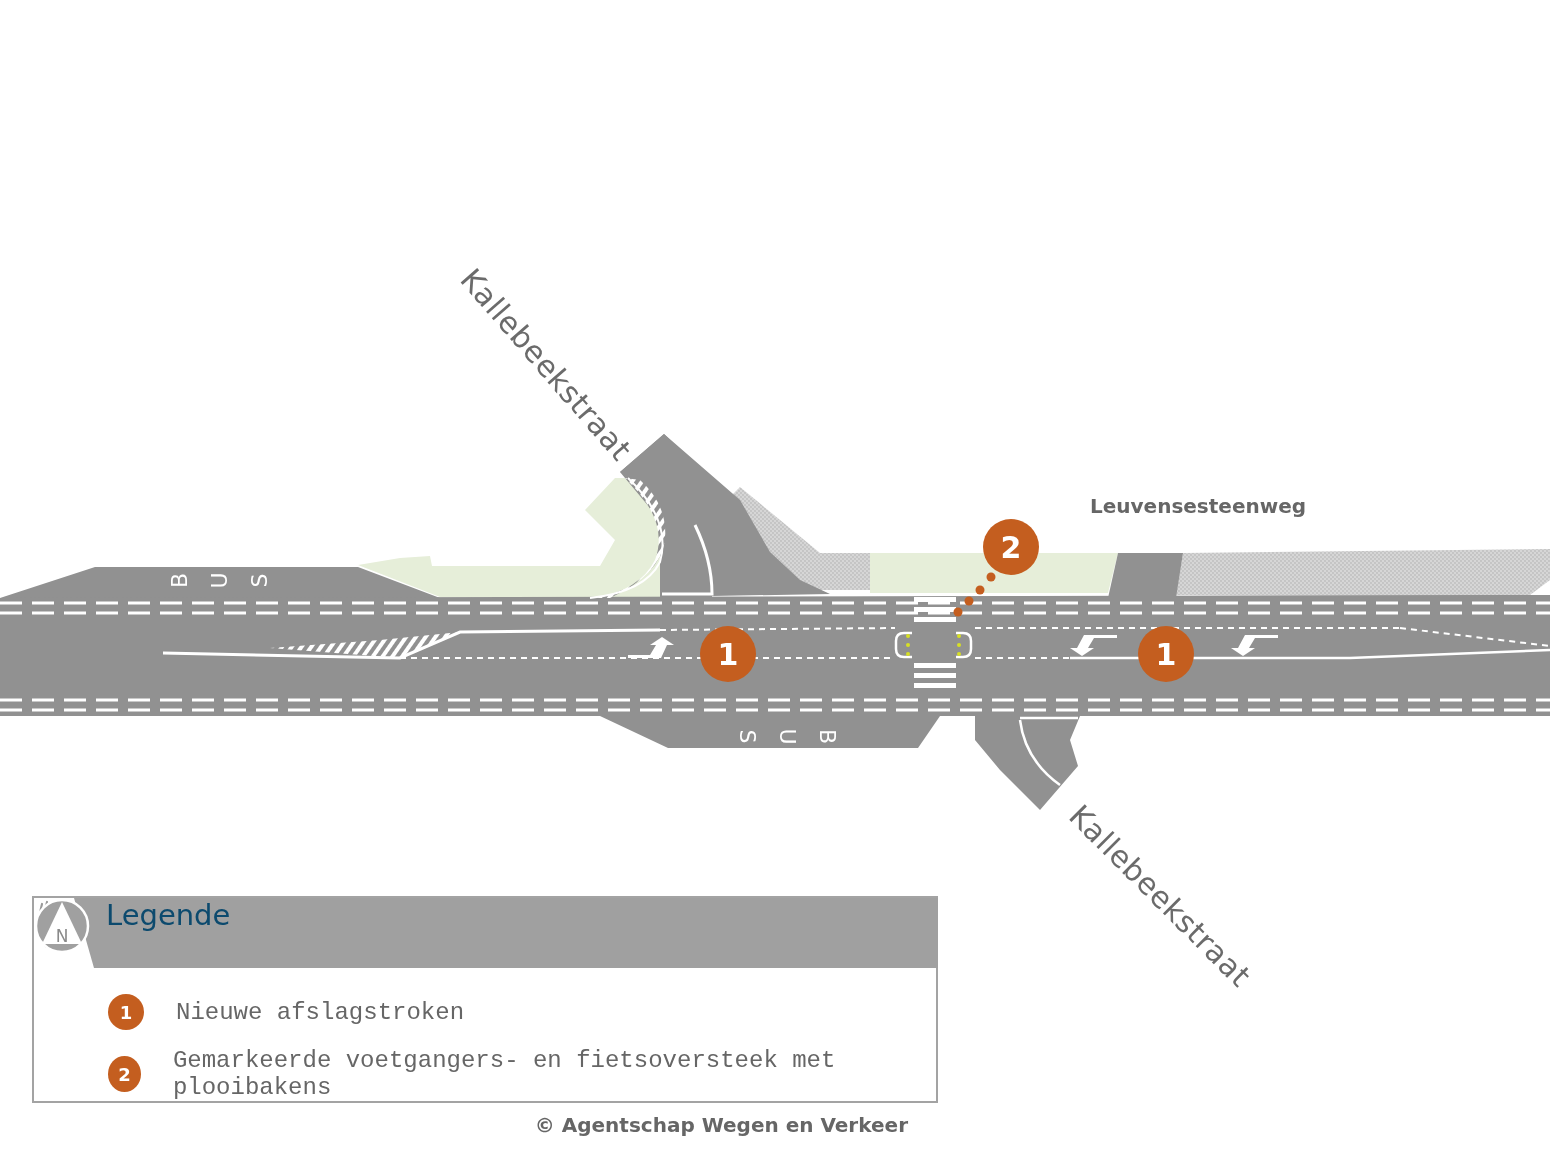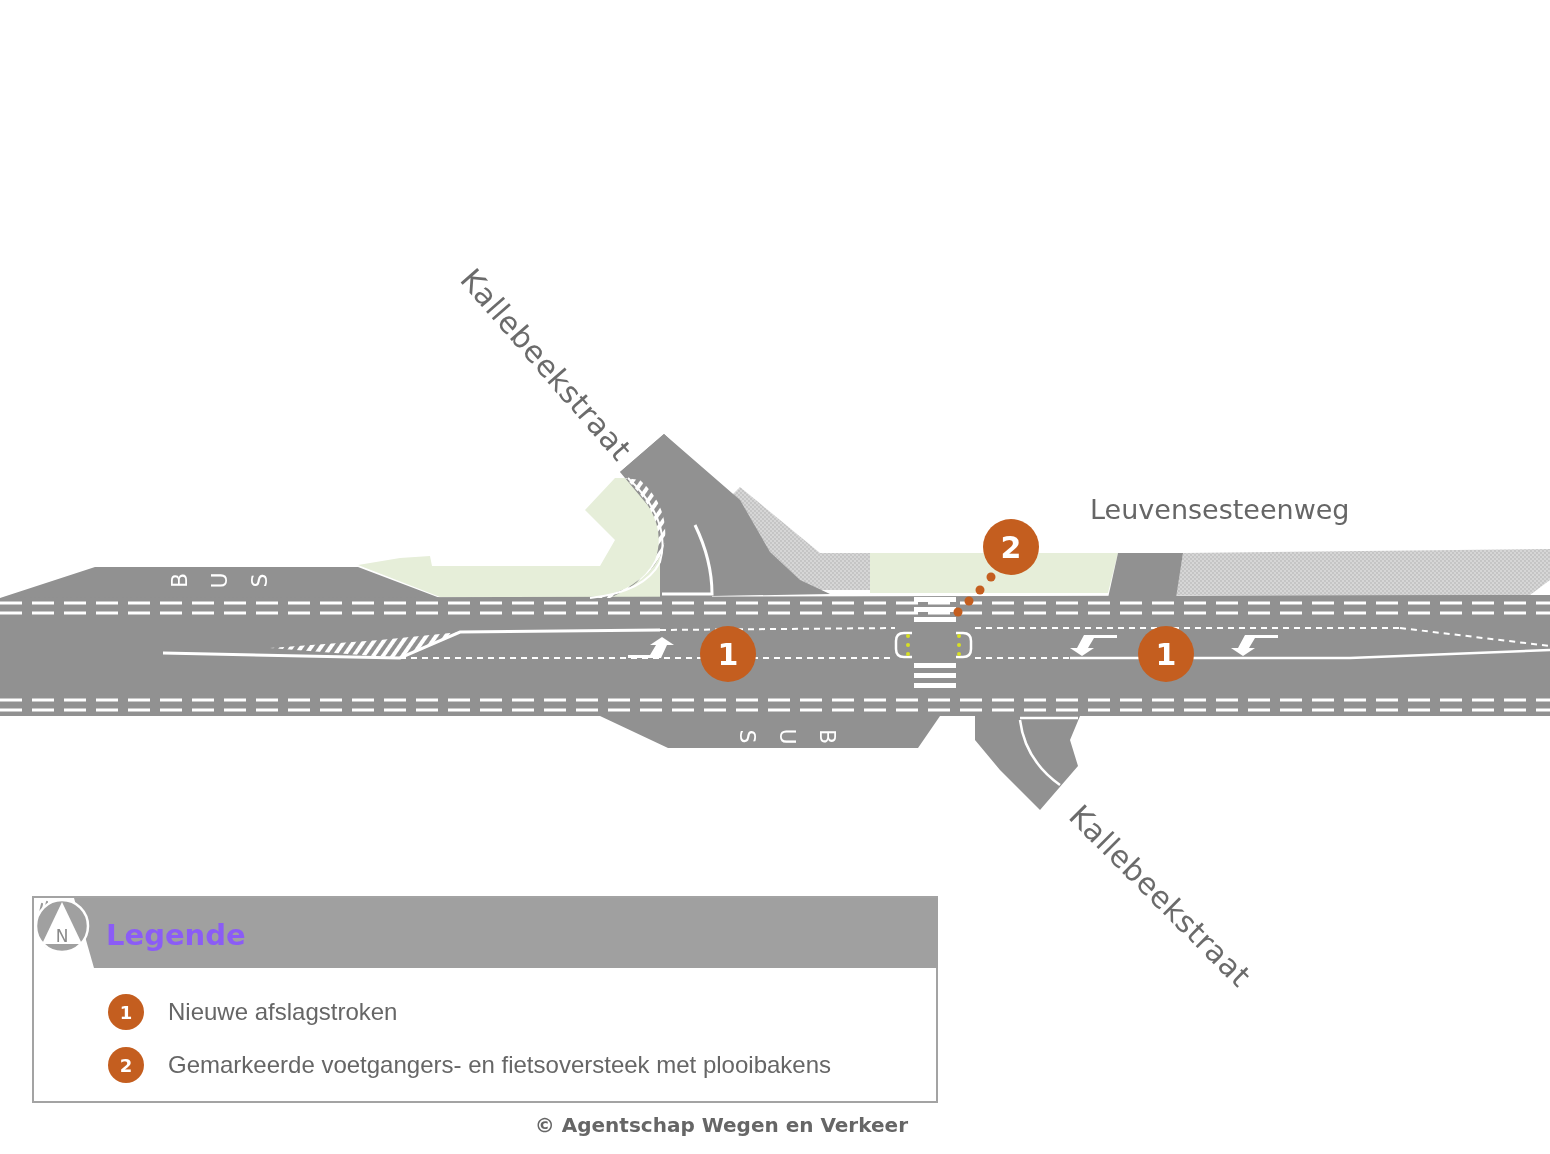--- a/index.html
+++ b/index.html
@@ -1,29 +1,29 @@
 <!DOCTYPE html>
 <html><head>
   <meta charset="utf-8">
   <style>
     html, body { margin: 0; padding: 0; background: #ffffff; }
     body { width: 1550px; height: 1154px; position: relative; overflow: hidden; font-family: "DejaVu Sans", "Liberation Sans", sans-serif; }
     #map { position: absolute; left: 0; top: 0; width: 1550px; height: 1154px; }
     .street-label { position: absolute; color: #6b6b6b; font-family: "DejaVu Sans", sans-serif; white-space: nowrap; transform-origin: 0 0; }
     .street-label.diag { font-size: 30px; letter-spacing: 0.5px; }
-    .street-label.main { font-size: 27px; font-weight: normal; color: #666; }
+    .street-label.main { font-size: 20px; font-weight: bold; color: #666; }
     .marker { position: absolute; border-radius: 50%; color: #fff; font-weight: bold; display: flex; align-items: center; justify-content: center; font-family: "DejaVu Sans", sans-serif; }
     .marker.big { width: 56px; height: 56px; font-size: 30px; }
     .legend { position: absolute; left: 32px; top: 896px; width: 906px; height: 207px; border: 2px solid #a3a3a3; background: #fff; box-sizing: border-box; }
     .legend-header { position: absolute; left: 0; top: 0; width: 904px; height: 70px; }
     .legend-header svg { position: absolute; left: 0; top: 0; }
-    .legend-title { position: absolute; left: 72px; top: 20px; color: #8b5cf6; font-size: 29px; font-weight: bold; font-family: "DejaVu Sans", sans-serif; }
+    .legend-title { position: absolute; left: 72px; top: 0; color: #0c4a6e; font-size: 29px; font-weight: normal; font-family: "DejaVu Sans", sans-serif; }
     .legend-item { position: absolute; left: 74px; display: flex; align-items: center; }
     .legend-item .num { width: 36px; height: 36px; border-radius: 50%; color: #fff; font-weight: bold; font-size: 18px; display: flex; align-items: center; justify-content: center; }
-    .legend-item .txt { margin-left: 24px; font-size: 24px; color: #666; font-family: Liberation Sans, sans-serif; }
+    .legend-item .txt { margin-left: 32px; font-size: 24px; color: #666; font-family: Liberation Mono, monospace; }
     .compass { position: absolute; right: 8px; top: 8px; }
     .logo { position: absolute; left: 6px; top: 10px; }
     .copyright { position: absolute; right: 642px; top: 1113px; font-size: 20px; font-weight: bold; color: #666; font-family: "DejaVu Sans", sans-serif; white-space: nowrap; }
   </style>
 </head>
 <body>
 
 <svg id="map" viewBox="0 0 1550 1154" xmlns="http://www.w3.org/2000/svg">
   <defs>
     <pattern id="dots" width="4" height="4" patternUnits="userSpaceOnUse">

